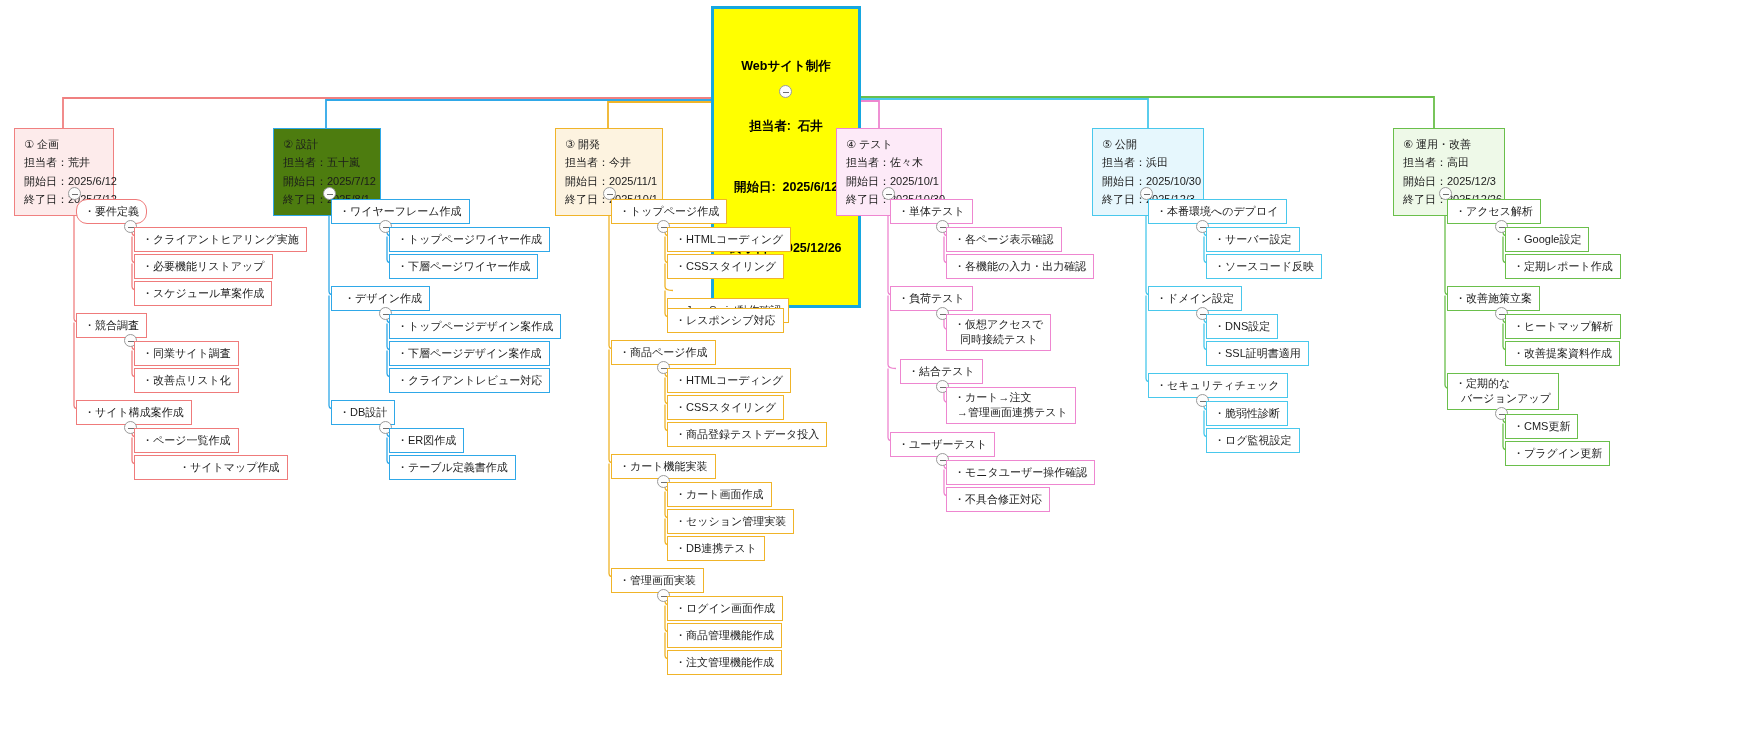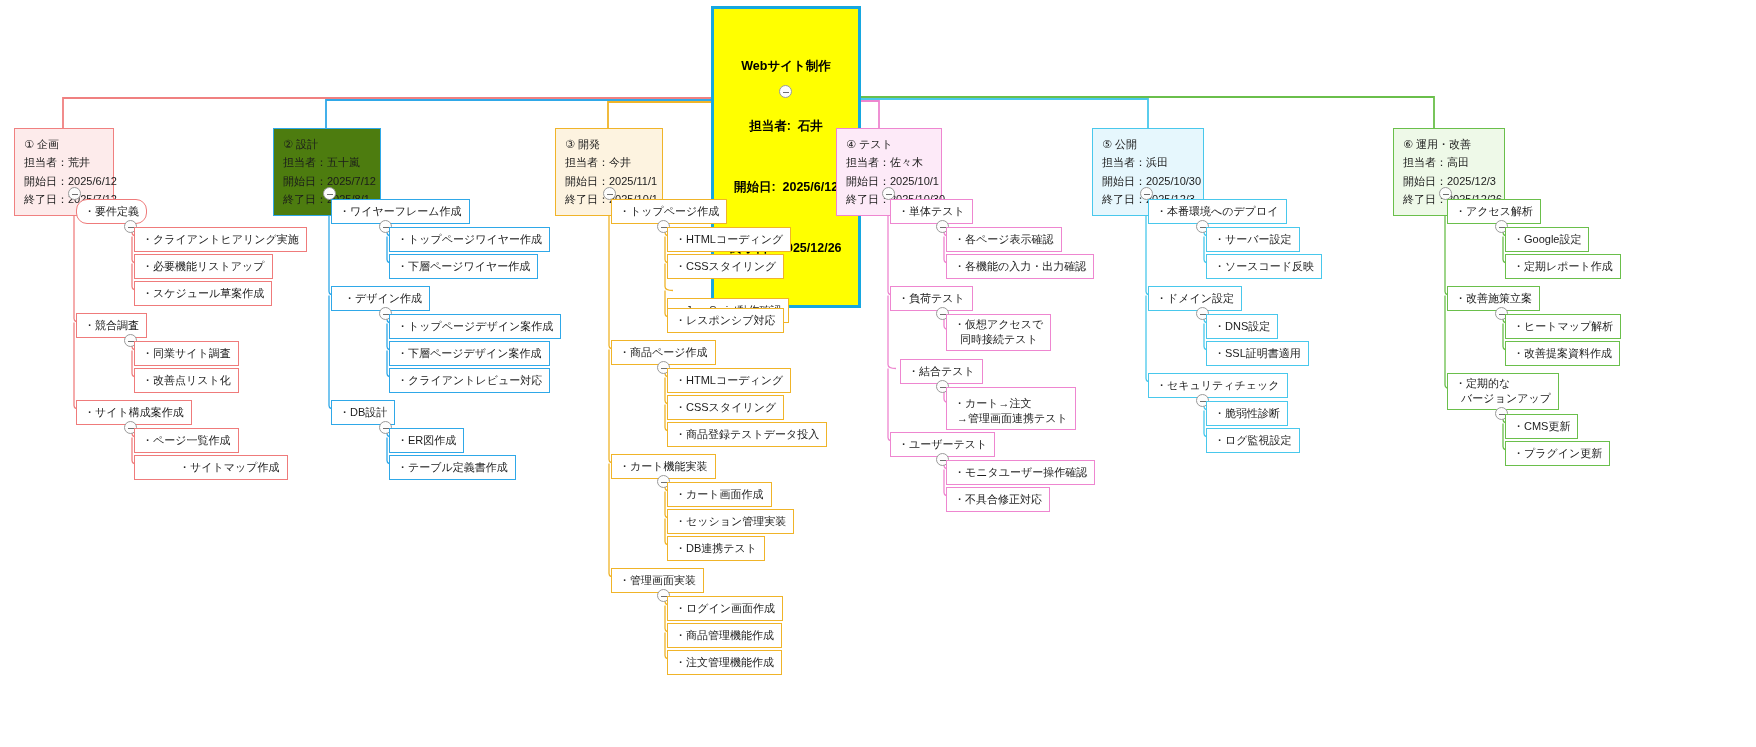--- a/index.html
+++ b/index.html
@@ -227,21 +227,21 @@
       <div class="node c4b" style="left: 890px; top: 199px;"><span>・単体テスト</span></div>
       <div class="toggle" style="left: 936px; top: 220px;"></div>
       <div class="node c4b" style="left: 946px; top: 227px;"><span>・各ページ表示確認</span></div>
       <div class="node c4b" style="left: 946px; top: 254px;"><span>・各機能の入力・出力確認</span></div>
       <div class="node c4b" style="left: 890px; top: 286px;"><span>・負荷テスト</span></div>
       <div class="toggle" style="left: 936px; top: 307px;"></div>
       <div class="node c4b" style="left: 946px; top: 314px;;line-height:1.35;padding-top:2px;"><span>・仮想アクセスで
   同時接続テスト</span></div>
       <div class="node c4b" style="left: 852px; top: 359px; margin-left: 48px;"><span>・結合テスト</span></div>
       <div class="toggle" style="left: 936px; top: 380px;"></div>
-      <div class="node c4b" style="left: 946px; top: 387px;;line-height:1.35;padding-top:8px;"><span>・カート→注文
+      <div class="node c4b" style="left: 946px; top: 387px;;line-height:1.35;padding-top:2px;"><span>・カート→注文
  →管理画面連携テスト</span></div>
       <div class="node c4b" style="left: 890px; top: 432px;"><span>・ユーザーテスト</span></div>
       <div class="toggle" style="left: 936px; top: 453px;"></div>
       <div class="node c4b" style="left: 946px; top: 460px;"><span>・モニタユーザー操作確認</span></div>
       <div class="node c4b" style="left: 946px; top: 487px;"><span>・不具合修正対応</span></div>
       <div class="node branch c5" style="left: 1092px; top: 128px; width: 112px;"><div>⑤ 公開</div><div>担当者：浜田</div><div>開始日：2025/10/30</div><div>終了日：2025/12/3</div></div>
       <div class="toggle" style="left: 1140px; top: 187px;"></div>
       <div class="node c5b" style="left: 1148px; top: 199px;"><span>・本番環境へのデプロイ</span></div>
       <div class="toggle" style="left: 1196px; top: 220px;"></div>
       <div class="node c5b" style="left: 1206px; top: 227px;"><span>・サーバー設定</span></div>

